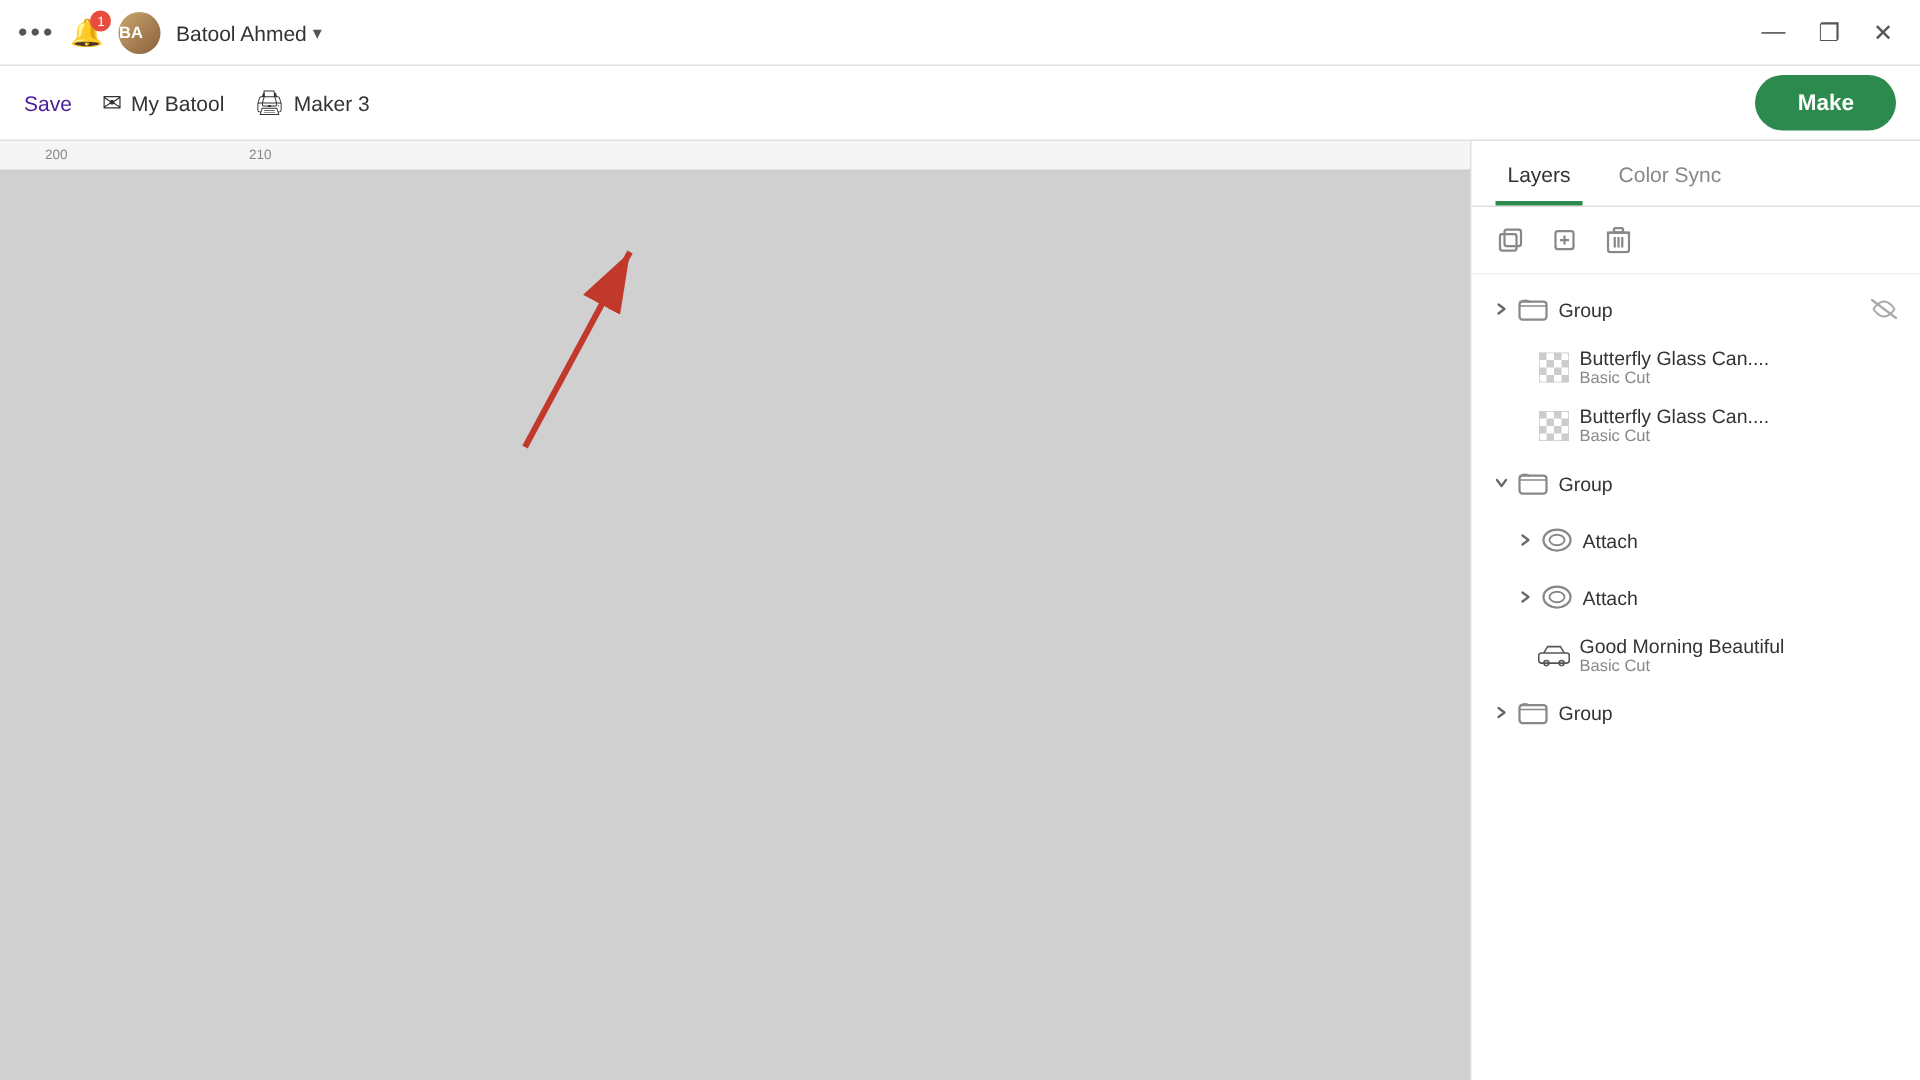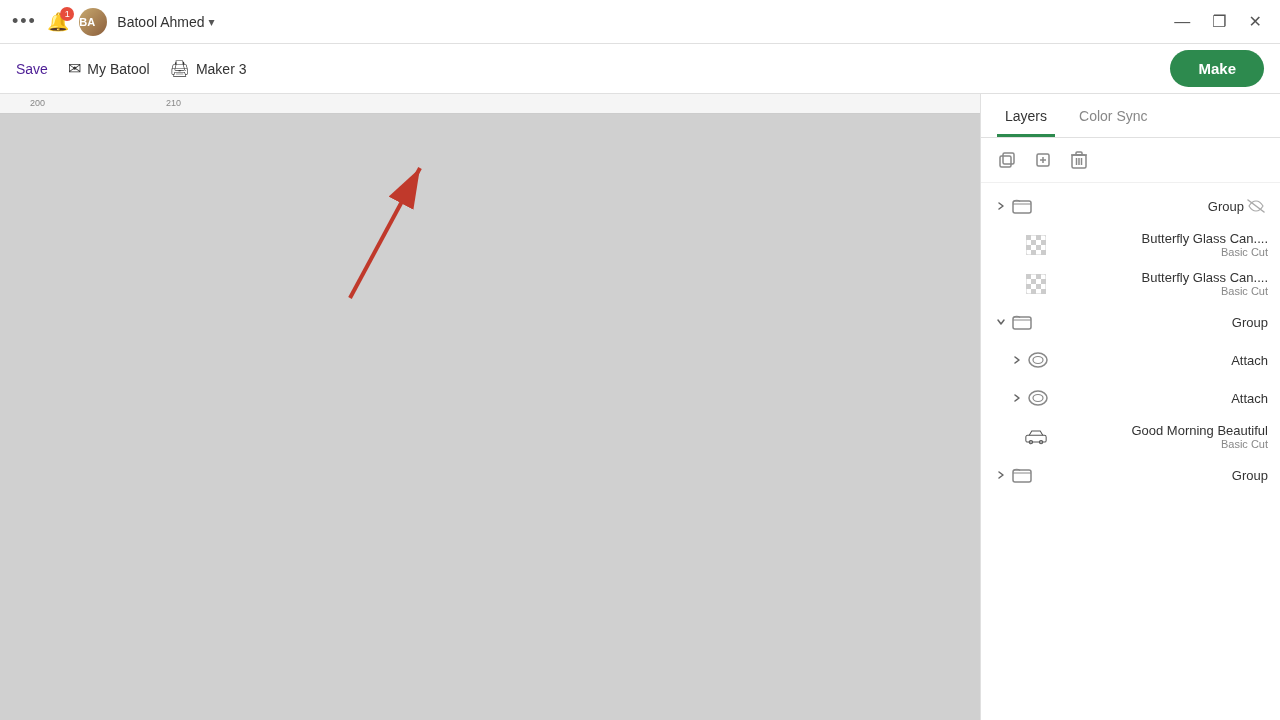--- a/index.html
+++ b/index.html
@@ -106,21 +106,21 @@
     .layer-chevron {
       width: 16px; height: 16px; display: flex; align-items: center;
       justify-content: center; font-size: 11px; color: #555; flex-shrink: 0;
       cursor: pointer; margin-right: 2px;
     }
     .layer-type-icon {
       width: 22px; height: 22px; display: flex; align-items: center;
       justify-content: center; font-size: 13px; color: #555;
       flex-shrink: 0; margin-right: 6px;
     }
-    .layer-name-wrap { display: flex; flex-direction: column; flex: 1; min-width: 0; text-align: right; }
+    .layer-name-wrap { display: flex; flex-direction: column; flex: 1; min-width: 0; }
     .layer-name { font-size: 13px; color: #333; white-space: nowrap; overflow: hidden; text-overflow: ellipsis; }
     .layer-sub { font-size: 11px; color: #888; }
     .layer-vis-btn {
       width: 24px; height: 24px; display: flex; align-items: center;
       justify-content: center; font-size: 14px; color: #aaa;
       margin-left: auto; flex-shrink: 0;
     }
 
     
     .arrow-overlay {

